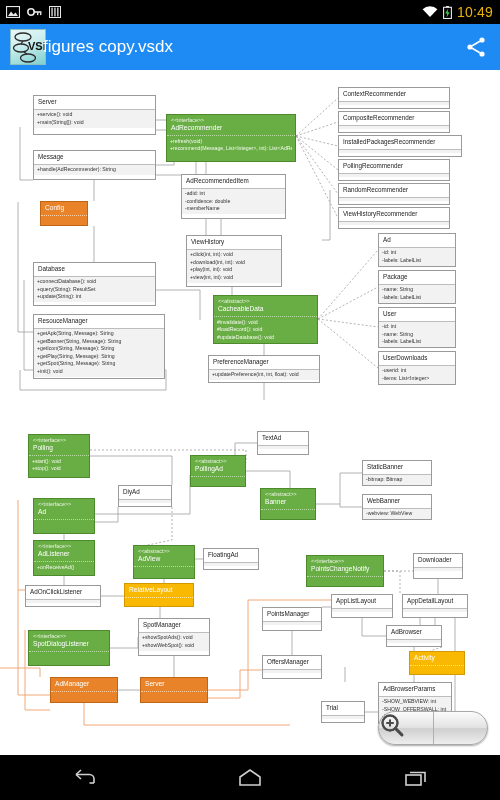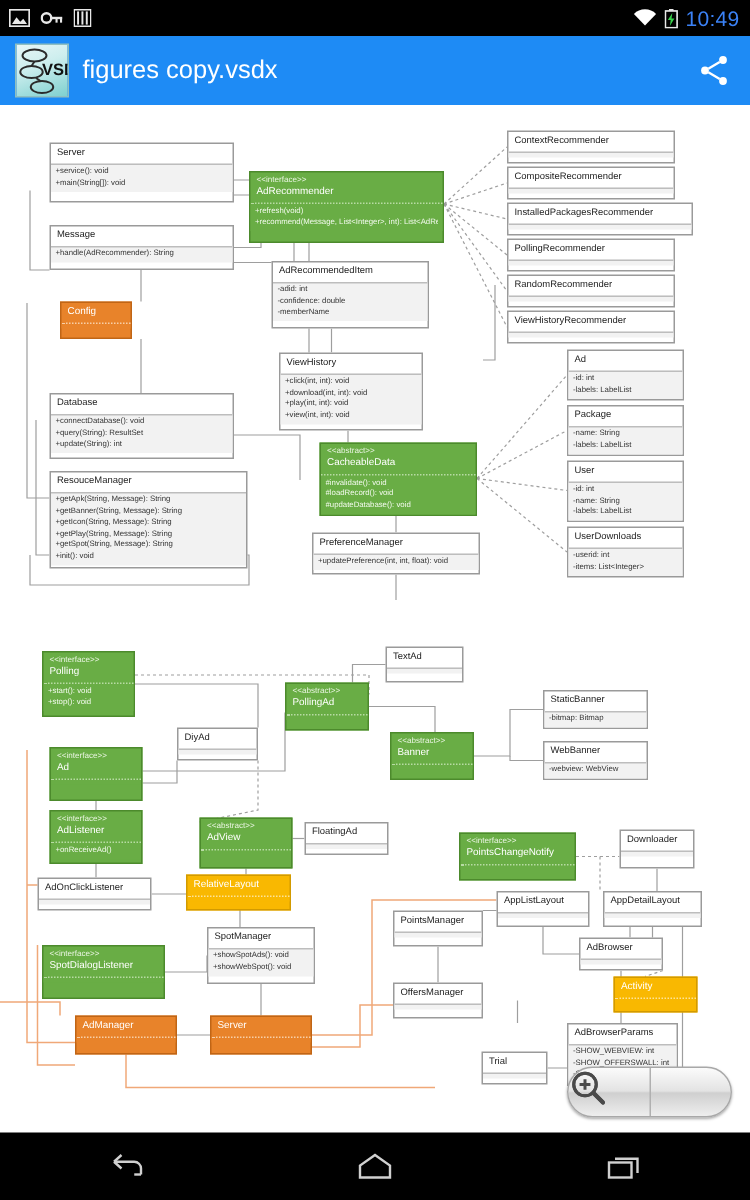--- a/index.html
+++ b/index.html
@@ -11,35 +11,35 @@
   }
   #app { position: relative; width: 500px; height: 800px; background:#fff; }
 
   
   .statusbar {
     position:absolute; top:0; left:0; width:500px; height:24px;
     background:#000; color:#fff;
   }
   .sb-left { position:absolute; left:6px; top:0; height:24px; display:flex; align-items:center; gap:7px; }
   .sb-right { position:absolute; right:7px; top:0; height:24px; display:flex; align-items:center; gap:5px; }
-  .sb-time { font-size:14px; color:#3b82f6; letter-spacing:.2px; }
+  .sb-time { font-size:14px; color:#eab308; letter-spacing:.2px; }
   .ic { display:block; }
 
   
   .appbar {
     position:absolute; top:24px; left:0; width:500px; height:46px;
     background:#1e8bf5;
   }
   .app-icon {
     position:absolute; left:10px; top:5px; width:36px; height:36px;
     background: linear-gradient(160deg,#e8f7f7 0%, #cdeeee 40%, #7fd0cf 100%);
     border:1px solid #8fbfc0;
   }
   .app-title {
-    position:absolute; left:55px; top:0; height:46px; line-height:46px;
+    position:absolute; left:43px; top:0; height:46px; line-height:46px;
     color:#fff; font-size:17px;
   }
   .share-btn { position:absolute; right:12px; top:11px; width:24px; height:24px; cursor:pointer; }
 
   
   .canvas {
     position:absolute; top:70px; left:0; width:500px; height:685px;
     background:#fff; overflow:hidden;
   }
   .canvas svg { position:absolute; top:0; left:0; }

